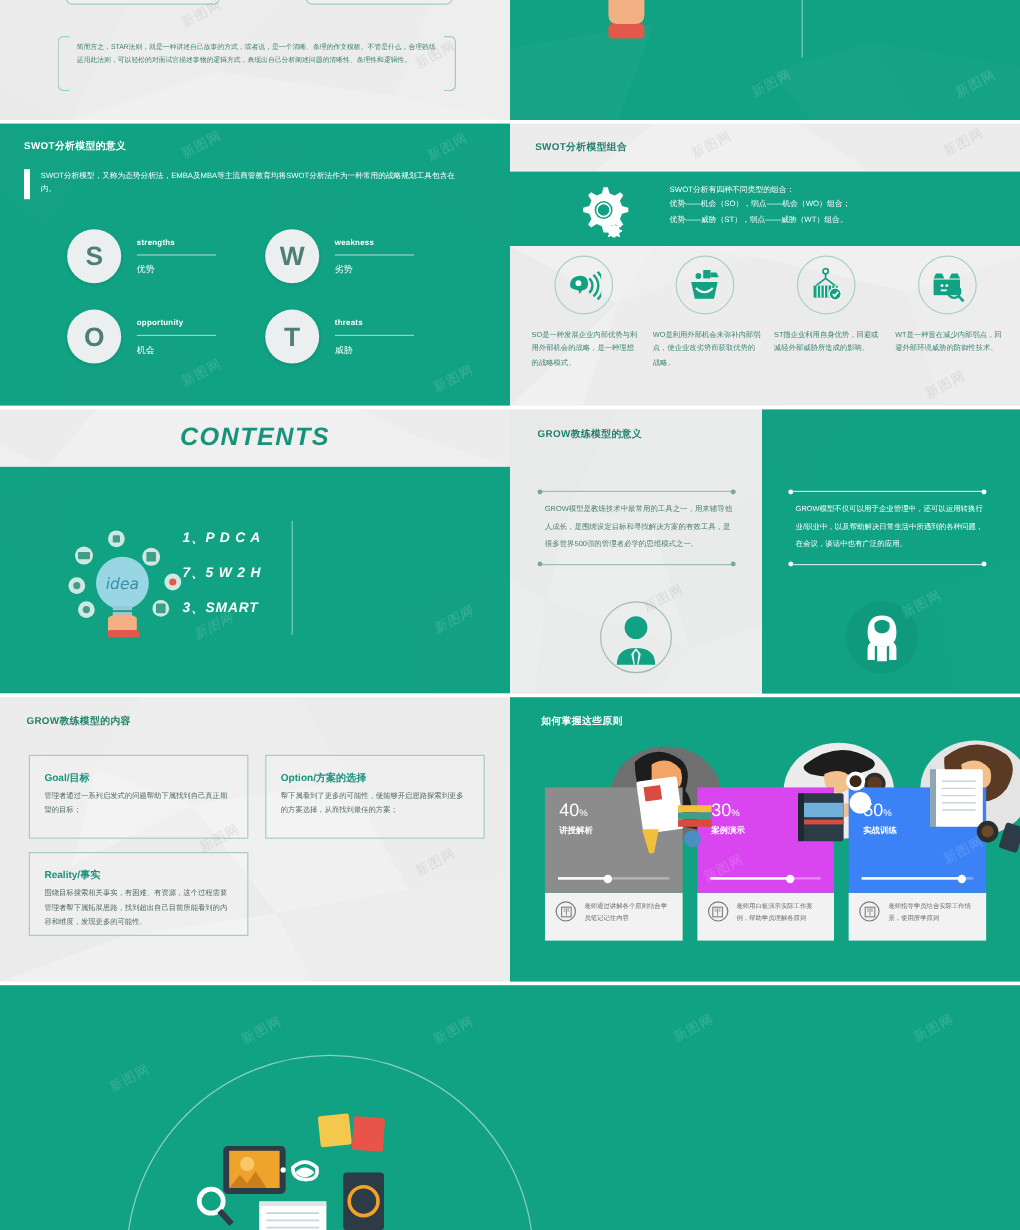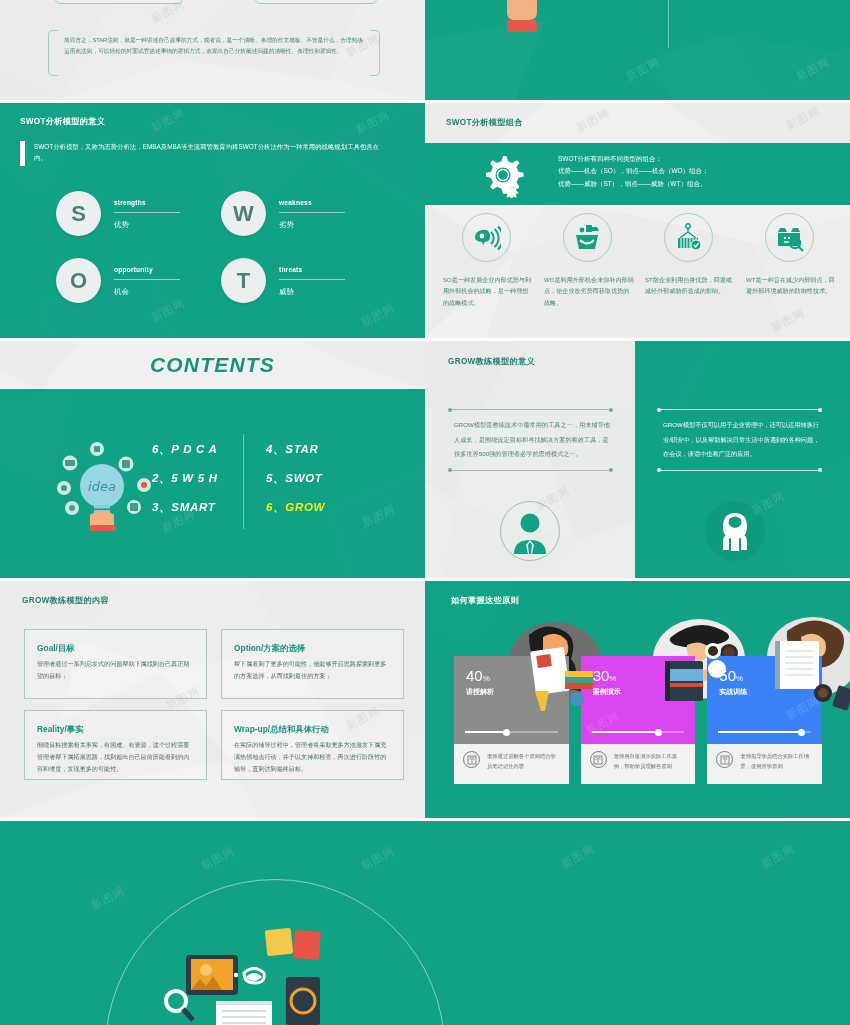--- a/index.html
+++ b/index.html
@@ -397,28 +397,23 @@
         <text x="50" y="50" font-size="13" text-anchor="middle" fill="#3a8fa8" font-family="DejaVu Sans, sans-serif">idea</text>
         <rect x="42" y="64" width="16" height="3.5" fill="#9cc6d6"></rect>
         <rect x="42" y="69" width="16" height="3.5" fill="#9cc6d6"></rect>
         <path d="M38 74 q3 -3 8 -3 h8 q5 0 8 3 v10 q0 6 -6 6 h-12 q-6 0 -6 -6 z" fill="#f3b183"></path>
         <rect x="38" y="84" width="26" height="8" rx="2" fill="#e2584a"></rect>
       </svg>
 
       <div class="cdiv"></div>
 
       <div class="clist cl-left">
-        <div>6、P D C A</div>
-        <div>2、5 W 5 H</div>
+        <div>1、P D C A</div>
+        <div>7、5 W 2 H</div>
         <div>3、SMART</div>
-      </div>
-      <div class="clist cl-right">
-        <div>4、STAR</div>
-        <div>5、SWOT</div>
-        <div class="hl-yellow">6、GROW</div>
       </div>
 
       <div class="wm wm-l" style="left:160px; top:125px;">新图网</div>
       <div class="wm wm-l" style="left:360px; top:120px;">新图网</div>
     </div>
   </div>
 
   <div class="slide" id="s6">
     <div class="half-l">
       <svg class="poly" viewBox="0 0 210 237" preserveAspectRatio="none">
@@ -507,24 +502,20 @@
         <h3>Goal/目标</h3>
         <p>管理者通过一系列启发式的问题帮助下属找到自己真正期望的目标；</p>
       </div>
       <div class="card">
         <h3>Option/方案的选择</h3>
         <p>帮下属看到了更多的可能性，便能够开启思路探索到更多的方案选择，从而找到最佳的方案；</p>
       </div>
       <div class="card">
         <h3>Reality/事实</h3>
         <p>围绕目标搜索相关事实，有困难、有资源，这个过程需要管理者帮下属拓展思路，找到超出自己目前所能看到的内容和维度，发现更多的可能性。</p>
-      </div>
-      <div class="card">
-        <h3>Wrap-up/总结和具体行动</h3>
-        <p>在实际的辅导过程中，管理者将采取更多方法激发下属充满热情地去行动，并予以支持和检查，再次进行阶段性的辅导，直到达到最终目标。</p>
       </div>
     </div>
 
     <div class="wm" style="left:165px; top:110px;">新图网</div>
     <div class="wm" style="left:345px; top:130px;">新图网</div>
   </div>
 
   <div class="slide bg-teal" id="s8">
     <svg class="poly poly-t" viewBox="0 0 425 237" preserveAspectRatio="none">
       <polygon points="0,0 90,0 50,60 0,40" fill="#ffffff" opacity=".07"></polygon>

